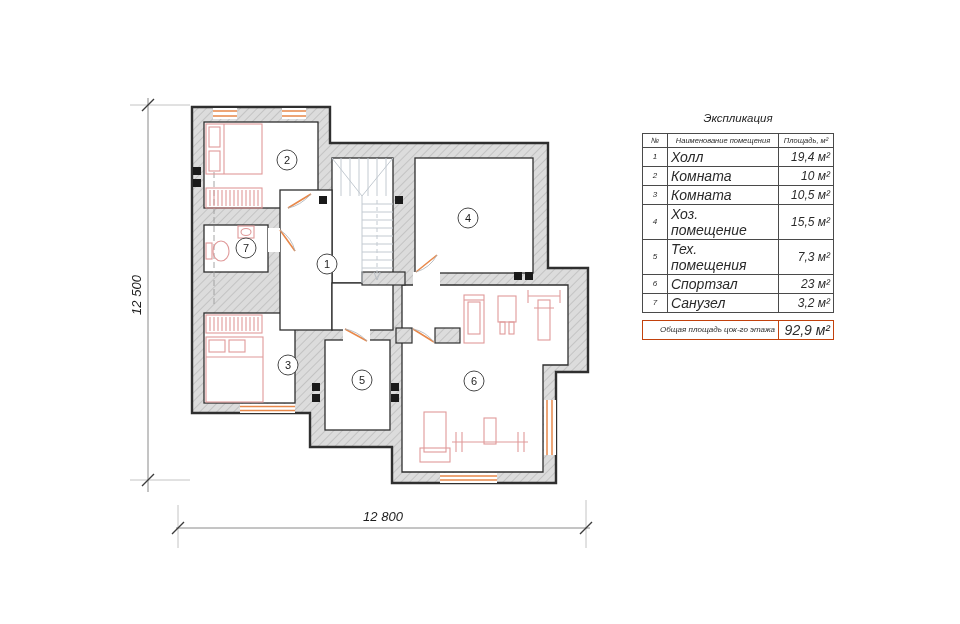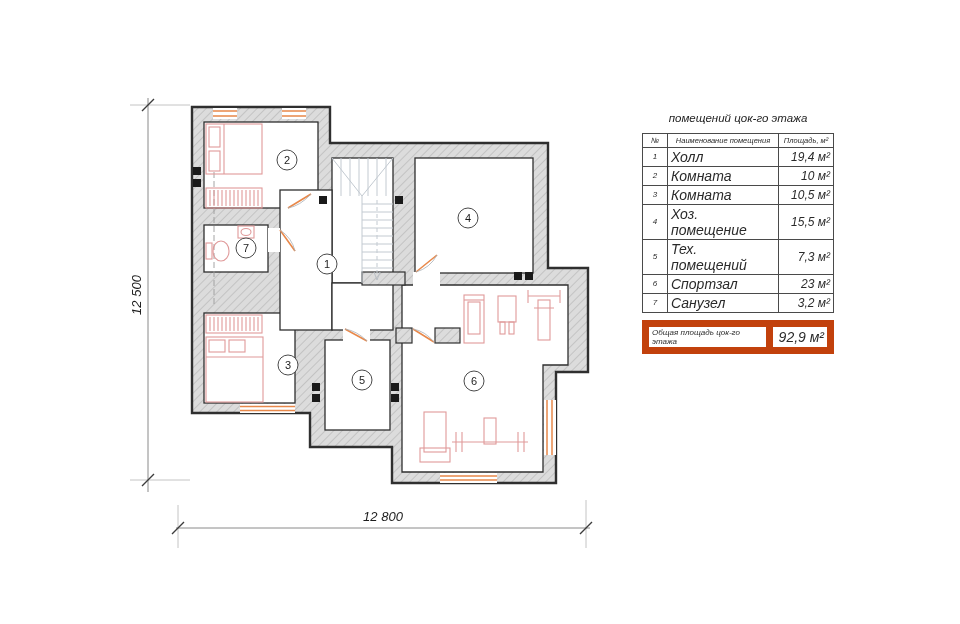--- a/index.html
+++ b/index.html
@@ -10,21 +10,21 @@
   .legend-title{text-align:center;font-style:italic;font-size:11.5px;line-height:1.2;color:#1d1d1d;}
   table.exp{margin-top:7px;border-collapse:collapse;width:100%;font-style:italic;color:#2a2a2a;}
   table.exp td,table.exp th{border:1px solid #4a4a4a;padding:1px 3px;font-weight:normal;height:11px;}
   td.c-num{width:18px;text-align:center;font-size:8px;}
   th.c-num{width:18px;text-align:center;font-size:7.5px;}
   td.c-name{text-align:left;font-size:14px;}
   th.c-name{text-align:center;font-size:7.5px;margin-top:46px;}
   td.c-area{width:48px;text-align:right;font-size:12px;}
   th.c-area{width:48px;text-align:center;font-size:7.5px;}
   table.total{margin-top:7px;border-collapse:collapse;width:100%;font-style:italic;color:#2a2a2a;}
-  table.total td{border:7px solid #c2410c;padding:1px 3px;height:12px;}
+  table.total td{border:1px solid #c2410c;padding:1px 3px;height:12px;text-align:right;}
   .t-label{text-align:left;font-size:8px;}
   .t-area{width:48px;text-align:right;font-size:14px;}
   svg text{font-family:"Liberation Sans",sans-serif;}
   .dimtext{font-size:13px;font-style:italic;fill:#1d1d1d;}
   .roomnum{font-size:11px;fill:#1d1d1d;}
 </style>
 </head>
 <body>
 
 <div class="plan-wrap">
@@ -226,21 +226,21 @@
     <path d="M176,528 H590" stroke="#8a8a8a" stroke-width="1"></path>
     <path d="M178,505 V548 M586,500 V548" stroke="#b5b5b5" stroke-width="0.8"></path>
     <path d="M172,534 L184,522 M580,534 L592,522" stroke="#3c3c3c" stroke-width="1.4"></path>
     <text class="dimtext" x="383" y="521" text-anchor="middle">12 800</text>
   </g>
 </svg>
 </div>
 
 <div class="legend">
   <div class="legend-title">
-    <div>помещений цок-го этажа</div>
+    <div>Экспликация</div>
   </div>
   <table class="exp">
     <tbody>
         <tr>
       <th class="c-num">№</th>
       <th class="c-name">Наименование помещения</th>
       <th class="c-area">Площадь, м²</th>
     </tr>
     <tr>
       <td class="c-num">1</td>
@@ -257,21 +257,21 @@
       <td class="c-name">Комната</td>
       <td class="c-area">10,5 м²</td>
     </tr>
     <tr>
       <td class="c-num">4</td>
       <td class="c-name">Хоз. помещение</td>
       <td class="c-area">15,5 м²</td>
     </tr>
     <tr>
       <td class="c-num">5</td>
-      <td class="c-name">Тех. помещений</td>
+      <td class="c-name">Тех. помещения</td>
       <td class="c-area">7,3 м²</td>
     </tr>
     <tr>
       <td class="c-num">6</td>
       <td class="c-name">Спортзал</td>
       <td class="c-area">23 м²</td>
     </tr>
     <tr>
       <td class="c-num">7</td>
       <td class="c-name">Санузел</td>

